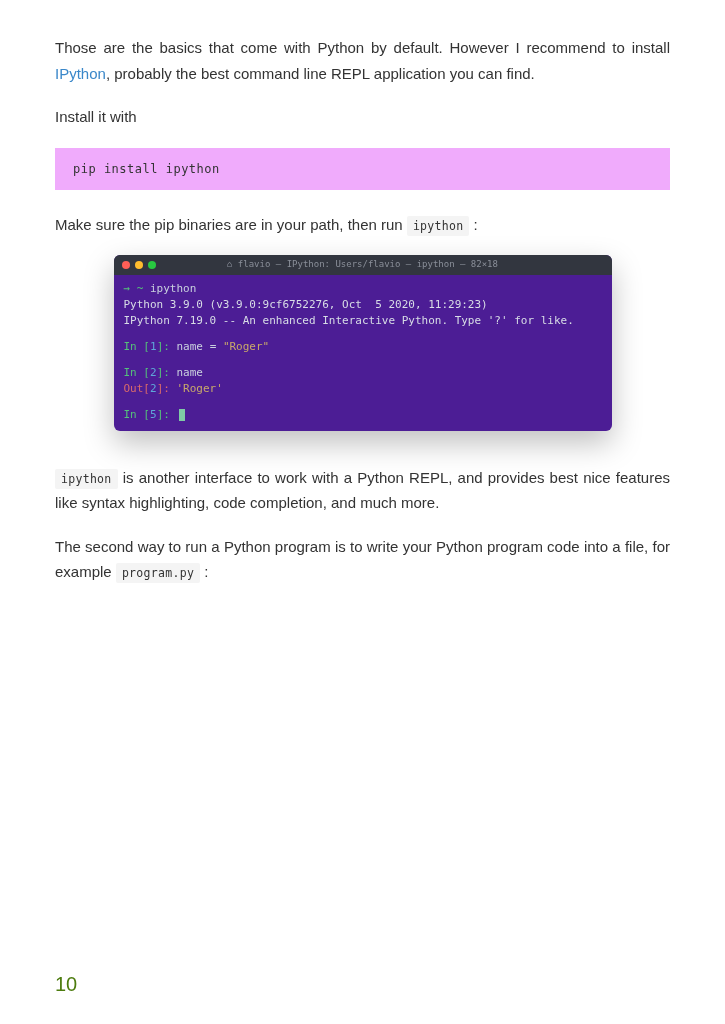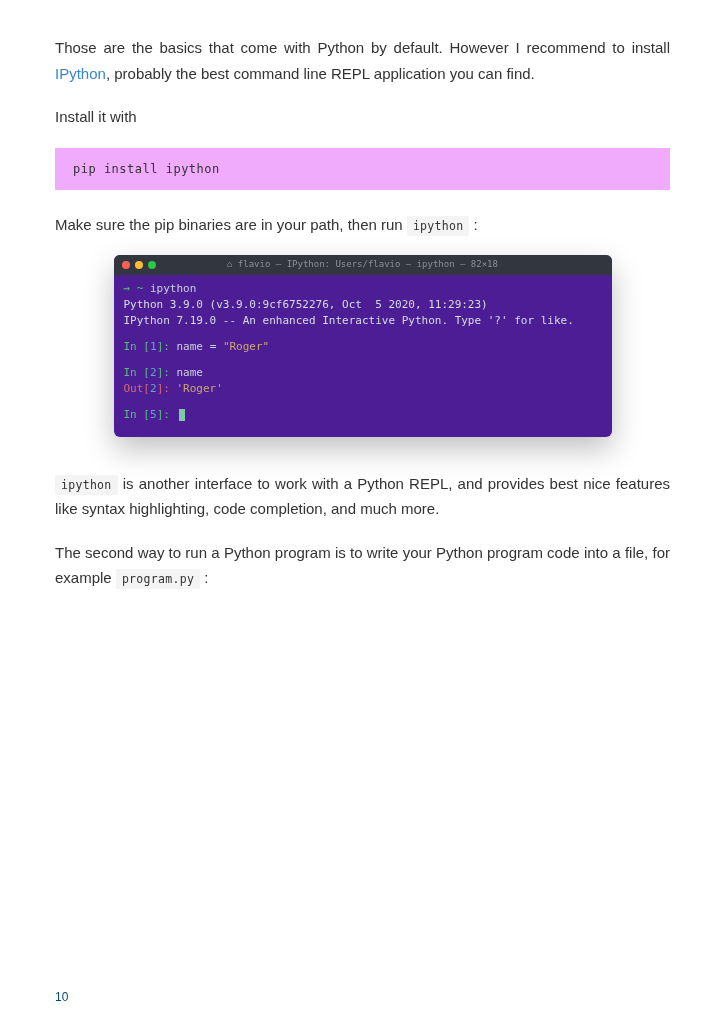--- a/index.html
+++ b/index.html
@@ -65,21 +65,21 @@
     .dot.yellow { background: #febc2e; }
     .dot.green { background: #28c840; }
     .win-title {
       position: absolute;
       left: 0; right: 0;
       text-align: center;
       color: #8a8f99;
       font-size: 9px;
     }
     .term-body {
-      padding: 6px 10px 14px 10px;
+      padding: 6px 10px 8px 10px;
       color: #d8dde6;
     }
     .t-arrow { color: #55c07b; }
     .t-tilde { color: #55c07b; }
     .t-cmd   { color: #c9d0de; }
     .t-in    { color: #55c07b; }
     .t-out   { color: #d96a6a; }
     .t-bracket-n { color: #5fa6d8; }
     .t-var   { color: #c9d0de; }
     .t-eq    { color: #c9d0de; }
@@ -90,24 +90,24 @@
       width: 6px; height: 12px;
       background: #7fc9a6;
       vertical-align: middle;
       margin-left: 2px;
     }
     .t-line { white-space: pre; }
     .t-block { margin-bottom: 10px; }
     .t-block.tight { margin-bottom: 0; }
     .page-num {
       position: absolute;
-      bottom: 20px;
+      bottom: 28px;
       left: 55px;
-      color: #0c4a6e;
-      font-size: 12px;
+      color: #4d7c0f;
+      font-size: 20px;
     }
   </style>
 </head>
 <body>
 
 <p class="justify">
   <span>Those are the basics that come with Python by default. However I recommend to install </span><a class="link" href="#">IPython</a><span>, probably the best command line REPL application you can find.</span>
 </p>
 
 <p>Install it with</p>

